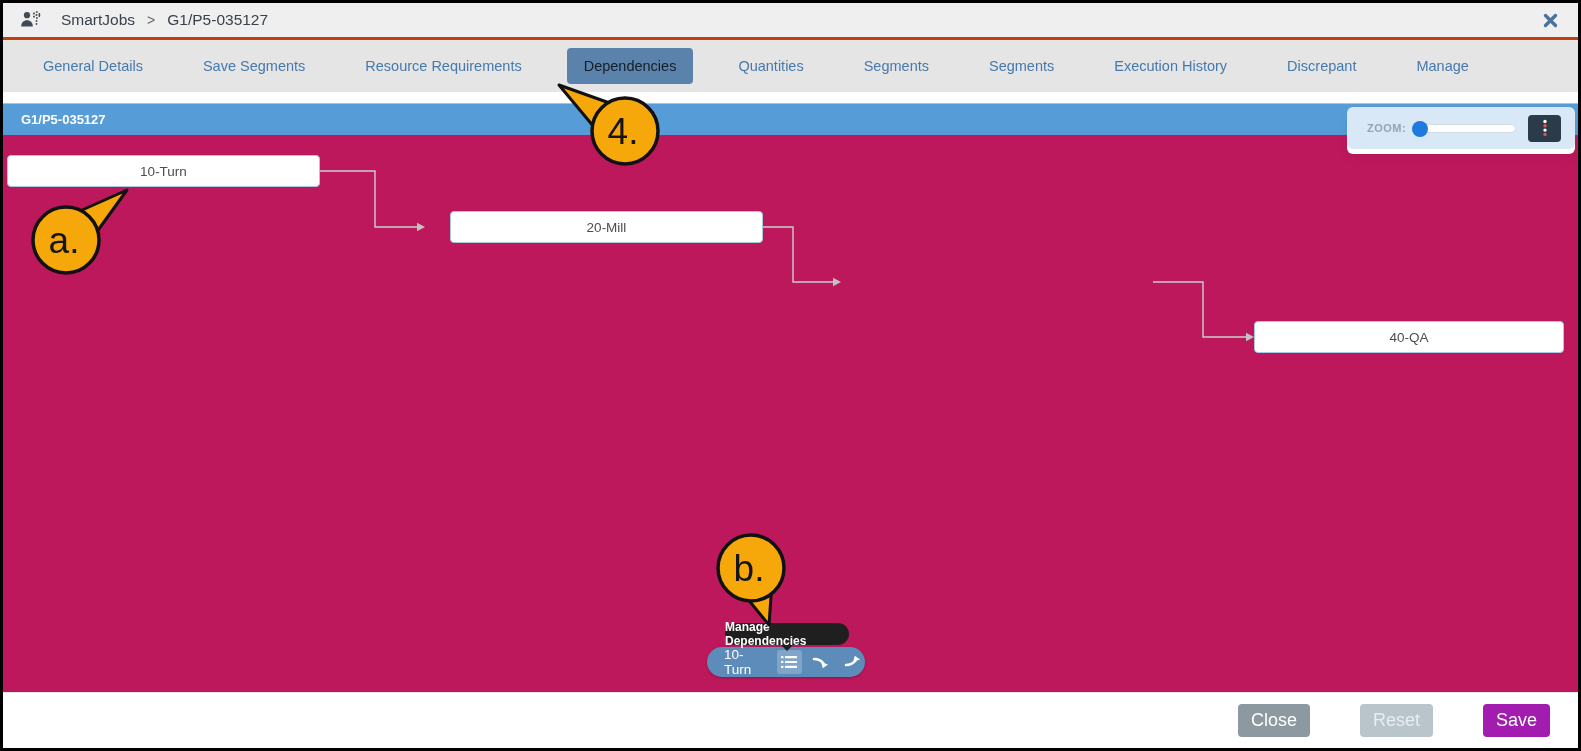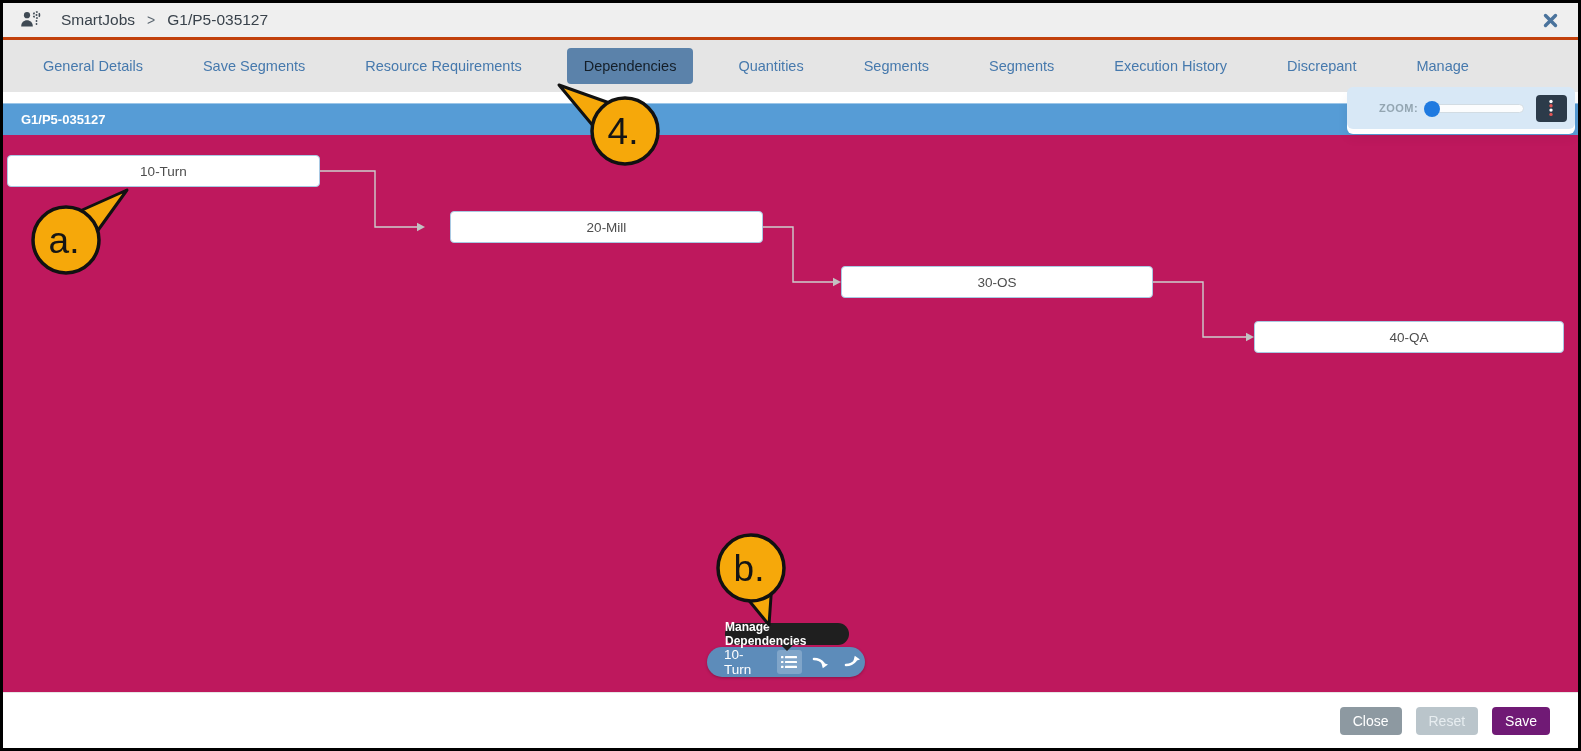--- a/index.html
+++ b/index.html
@@ -35,23 +35,23 @@
 
   
   .jobbar {
     height:32px; margin-top:11px; background:#569cd6; border-top:1px solid #9cc6e8;
     display:flex; align-items:center; padding-left:18px;
   }
   .jobbar .title { color:#fff; font-weight:bold; font-size:13px; }
 
   
   .zoom-panel {
-    position:absolute; top:84px; right:3px; width:228px; height:42px;
+    position:absolute; top:104px; right:3px; width:228px; height:42px;
     background:#d8e8f6; border-radius:6px; display:flex; align-items:center;
-    padding:0 8px 0 32px; z-index:6;
+    padding:0 8px 0 20px; z-index:6;
     box-shadow:0 5px 0 0 #ffffff, 0 9px 12px rgba(0,0,0,.06);
   }
   .zoom-label { font-size:11px; font-weight:bold; letter-spacing:.5px; color:#93a5b1; margin-right:8px; }
   .zoom-track {
     position:relative; width:102px; height:9px; background:#fcfdfe;
     border:1px solid #d2dce3; border-radius:5px; cursor:pointer;
   }
   .zoom-thumb {
     position:absolute; left:-3px; top:-4px; width:16px; height:16px;
     border-radius:50%; background:#1f7ae0; cursor:grab;
@@ -99,26 +99,26 @@
     border-left:6px solid transparent; border-right:6px solid transparent;
     border-top:6px solid #1f1f1f;
   }
 
   
   .footer {
     height:56px; border-top:1px solid #e6e6e6; background:#fff;
     display:flex; align-items:center; justify-content:flex-end; padding-right:28px; gap:14px;
   }
   .btn {
-    border:none; border-radius:4px; color:#fff; font-size:14px;
-    padding:6px 13px; cursor:pointer; font-family:inherit;
+    border:none; border-radius:4px; color:#fff; font-size:18px;
+    padding:6px 13px; cursor:pointer; font-family:inherit;margin-left:36px;
   }
   .btn-close { background:#8d99a1; }
   .btn-reset { background:#bac5cb; color:#e7edf0; cursor:default; }
-  .btn-save  { background:#701a75; }
+  .btn-save  { background:#a21caf; }
 
   
   .callout-layer {
     position:absolute; left:0; top:0; width:1575px; height:745px;
     z-index:20; pointer-events:none;
   }
   .callout-layer text { font-family:"Liberation Sans", sans-serif; }
 </style>
 </head>
 <body>
@@ -191,21 +191,20 @@
       </g>
       <g fill="#c2c2c2">
         <polygon points="414,87.8 422,92 414,96.2"></polygon>
         <polygon points="830,142.8 838,147 830,151.2"></polygon>
         <polygon points="1243,197.8 1251,202 1243,206.2"></polygon>
       </g>
     </svg>
 
     <div class="node node-1">10-Turn</div>
     <div class="node node-2">20-Mill</div>
-    <div class="node node-3">30-OS</div>
     <div class="node node-4">40-QA</div>
 
     <div class="tooltip">Manage Dependencies</div>
 
     <div class="pill">
       <span class="pill-label">10-Turn</span>
       <button class="pill-btn active">
         <span style="display:flex">
           <svg width="16" height="14" viewBox="0 0 16 14">
             <g fill="#ffffff">

